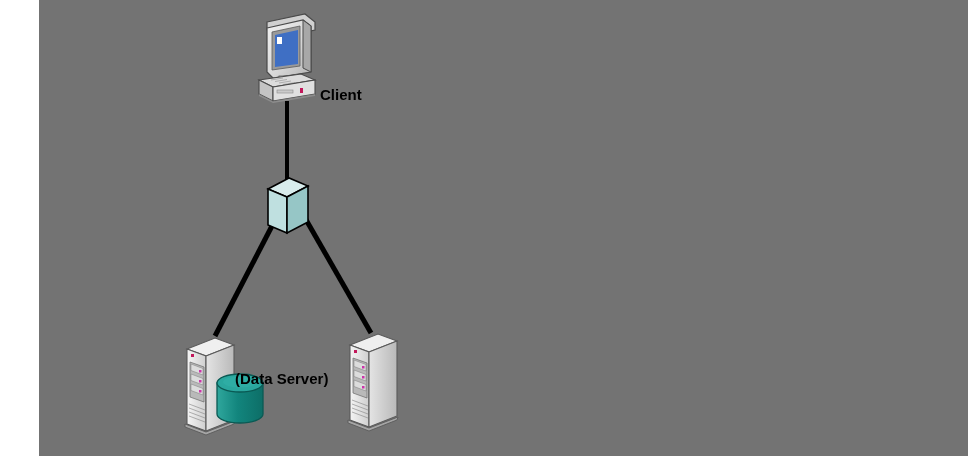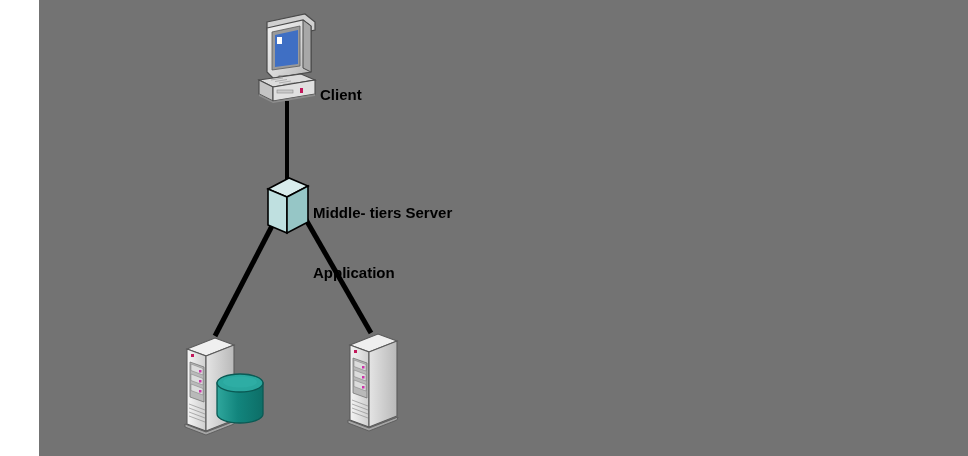--- a/index.html
+++ b/index.html
@@ -187,21 +187,18 @@
       </g>
 
       <polygon points="309,420 330,428 359,417 358,420 330,431 309,423" fill="#a5a5a5" stroke="#5a5a5a" stroke-width="0.9"></polygon>
     </g>
   </svg>
 
   <div class="diagram-label" id="label-client">
     <div>Client</div>
   </div>
 
-  <div class="diagram-label" id="label-middle-tier">
-    <div>Middle- tiers Server</div>
-    <div>Application</div>
+
+  <div class="diagram-label" id="label-backend">
+    <div>(Data Server)</div>
   </div>
 
-  <div class="diagram-label" id="label-backend">
-  </div>
-
 </div>
 
 </body></html>

